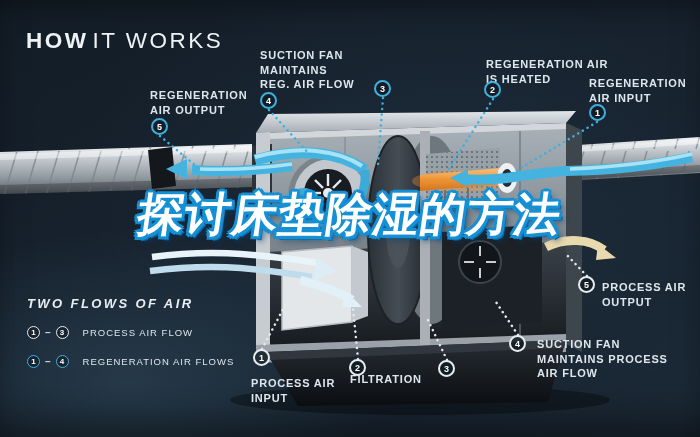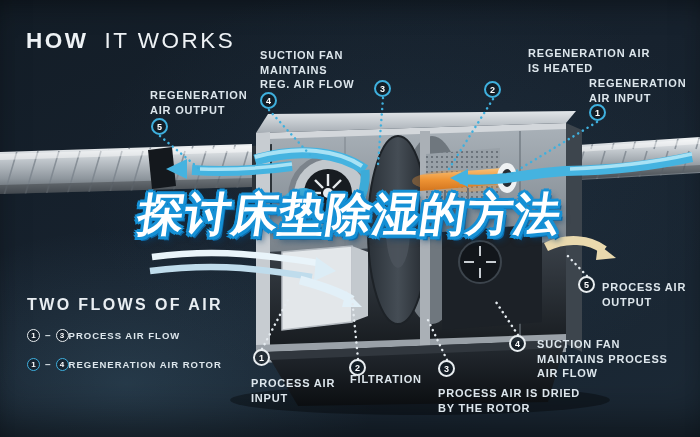--- a/index.html
+++ b/index.html
@@ -8,35 +8,35 @@
     font-family:"Liberation Sans",sans-serif;
     background:
       radial-gradient(ellipse 420px 260px at 18% 88%, rgba(96,148,178,.20), rgba(0,0,0,0) 60%),
       radial-gradient(ellipse 500px 320px at 58% 42%, rgba(70,112,142,.12), rgba(0,0,0,0) 65%),
       linear-gradient(155deg,#131d27 0%, #17222e 45%, #1c2a37 100%);
     box-shadow: inset 0 -34px 46px -22px rgba(0,0,0,.55), inset 0 20px 30px -18px rgba(0,0,0,.45);
   }
   svg{position:absolute;left:0;top:0;z-index:2;}
   .title{position:absolute;left:26px;top:28px;z-index:6;color:#eef2f5;font-size:22.5px;letter-spacing:2.5px;white-space:nowrap;}
   .title .t-bold{font-weight:700;}
-  .title .t-light{font-weight:300;margin-left:16px;}
+  .title .t-light{font-weight:300;margin-left:4px;}
   .lbl{position:absolute;z-index:6;color:#dde6ec;font-size:11px;line-height:1.32;font-weight:700;
        letter-spacing:.8px;white-space:pre-line;text-transform:uppercase;}
   .badge{position:absolute;z-index:7;width:13px;height:13px;border-radius:50%;border:2px solid #e8edf0;
          display:flex;align-items:center;justify-content:center;font-size:9px;font-weight:700;color:#fff;
          background:rgba(18,28,38,.88);}
   .badge.cyan{border-color:#3fb0de;}
   .legend{position:absolute;left:27px;top:296px;z-index:6;color:#e9eef2;}
-  .legend .hd{font-size:16px;font-weight:700;letter-spacing:2.4px;}
+  .legend .hd{font-size:13px;font-weight:700;letter-spacing:2.4px;font-style:italic;}
   .legrow{display:flex;align-items:center;margin-top:13px;height:16px;}
   .lc{width:11px;height:11px;border-radius:50%;border:1.6px solid #e8edf0;display:flex;align-items:center;
       justify-content:center;font-size:8px;font-weight:700;color:#fff;background:rgba(18,28,38,.6);}
   .lc.cyan{border-color:#3fb0de;}
   .legrow .dash{margin:0 5px;font-size:10px;color:#cfd8de;font-weight:700;}
-  .legrow .txt{font-size:9.5px;font-weight:700;letter-spacing:1px;color:#dde6ec;}
+  .legrow .txt{margin-left:14px;font-size:9.5px;font-weight:400;letter-spacing:1px;color:#dde6ec;}
   .overlay{position:absolute;left:138px;top:184px;width:440px;z-index:5;
     font-size:46px;font-weight:900;letter-spacing:1px;color:#ffffff;white-space:nowrap;
     transform:skewX(-8deg);
     text-shadow:
       3px 0 0 #1590d5,-3px 0 0 #1590d5,0 3px 0 #1590d5,0 -3px 0 #1590d5,
       2.5px 2.5px 0 #1590d5,-2.5px 2.5px 0 #1590d5,2.5px -2.5px 0 #1590d5,-2.5px -2.5px 0 #1590d5,
       4px 4px 0 #0d6aa8, 5px 5px 6px rgba(10,60,100,.8);
   }
 </style>
 </head>
@@ -227,30 +227,28 @@
     <span class="t-bold">HOW</span><span class="t-light">IT WORKS</span>
   </div>
 
   <div class="overlay">探讨床垫除湿的方法</div>
 
   <div class="lbl" style="left:150px;top:88px;">REGENERATION
 AIR OUTPUT</div>
   <div class="lbl" style="left:260px;top:48px;">SUCTION FAN
 MAINTAINS
 REG. AIR FLOW</div>
-  <div class="lbl" style="left:486px;top:46px;margin-left:42px;">REGENERATION AIR
+  <div class="lbl" style="left:486px;top:57px;">REGENERATION AIR
 IS HEATED</div>
   <div class="lbl" style="left:589px;top:76px;">REGENERATION
 AIR INPUT</div>
 
   <div class="lbl" style="left:251px;top:376px;">PROCESS AIR
 INPUT</div>
   <div class="lbl" style="left:350px;top:372px;">FILTRATION</div>
-  <div class="lbl" style="left:438px;top:386px;">PROCESS AIR IS DRIED
-BY THE ROTOR</div>
   <div class="lbl" style="left:537px;top:337px;">SUCTION FAN
 MAINTAINS PROCESS
 AIR FLOW</div>
   <div class="lbl" style="left:602px;top:280px;">PROCESS AIR
 OUTPUT</div>
 
   <div class="badge cyan" style="left:151px;top:118px;">
       <span>5</span>
     </div>
   <div class="badge cyan" style="left:260px;top:92px;">
@@ -287,17 +285,17 @@
     <div class="legrow">
       <span class="lc">1</span>
       <span class="dash">–</span>
       <span class="lc">3</span>
       <span class="txt">PROCESS AIR FLOW</span>
     </div>
     <div class="legrow">
       <span class="lc cyan">1</span>
       <span class="dash">–</span>
       <span class="lc cyan">4</span>
-      <span class="txt">REGENERATION AIR ROTOR</span>
+      <span class="txt">REGENERATION AIR FLOWS</span>
     </div>
   </div>
 
 </div>
 
 </body></html>

